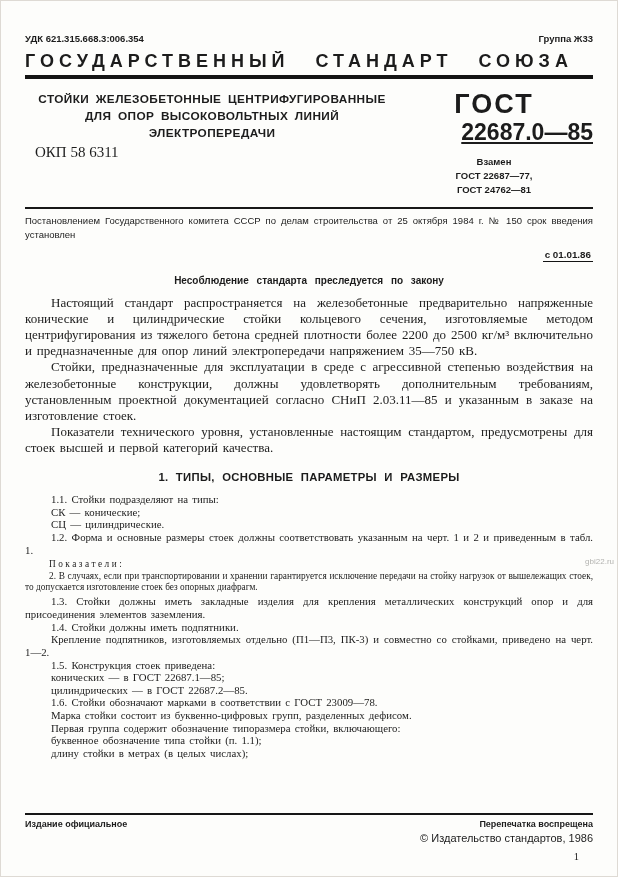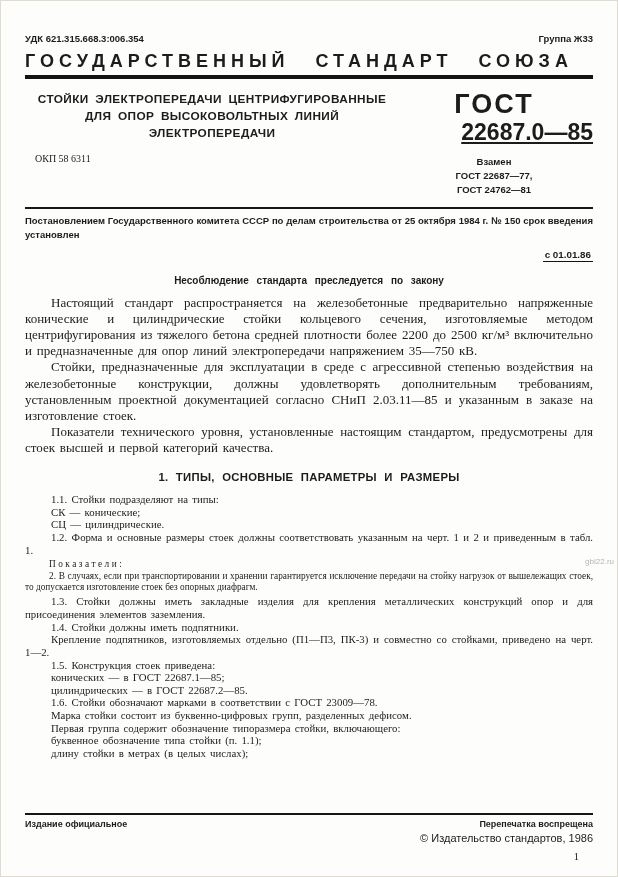--- a/index.html
+++ b/index.html
@@ -29,30 +29,30 @@
   .title-col { flex:1 1 auto; padding:0 6px 0 10px; }
   .gost-col { width:198px; flex:0 0 auto; }
   .title-main {
     font-family:"Liberation Sans", sans-serif; font-weight:bold; font-size:11.8px;
     line-height:1.45; text-align:center; letter-spacing:0.4px; word-spacing:3px;
   }
   .subtitle { margin-top:11px; font-family:"Liberation Sans", sans-serif;
     font-weight:bold; font-size:11px; text-align:center; word-spacing:4px; }
   .english { margin-top:11px; font-weight:bold; font-size:10px; line-height:1.4;
     text-align:center; color:#2b2b2b; word-spacing:2px; }
-  .okp { margin-top:11px; font-size:10px; text-align:left; }
+  .okp { margin-top:2px; font-size:15px; text-align:left; }
   .gost-label { font-family:"Liberation Sans", sans-serif; font-weight:bold;
     font-size:27px; line-height:1; text-align:center; letter-spacing:2px; }
   .gost-number { font-family:"Liberation Sans", sans-serif; font-weight:bold;
     font-size:23px; line-height:1.25; text-align:right;text-decoration:underline; }
   .replaces { margin-top:8px; font-family:"Liberation Sans", sans-serif;
     font-weight:bold; font-size:9.5px; line-height:1.5; text-align:center; }
   .rule { height:2px; background:#181818; margin-top:9px; }
   .decree { margin:5px 0 0 0; font-family:"Liberation Sans", sans-serif;
-    font-weight:bold; font-size:9.5px; line-height:1.5; text-align:justify; }
+    font-weight:normal; font-size:9.5px; line-height:1.5; text-align:justify; }
   .decree-date { text-align:right; margin-top:2px; }
   .decree-date span { display:inline-block; font-family:"Liberation Sans", sans-serif;
     font-weight:bold; font-size:9.8px; border-bottom:1.5px solid #141414; padding:0 2px 1px 2px; }
   .law { margin:13px 0 9px 0; text-align:center;
     font-family:"Liberation Sans", sans-serif; font-weight:bold; font-size:10px; word-spacing:5px; }
   p.p { margin:0; font-size:13px; line-height:1.24; text-indent:26px;
     text-align:justify; word-spacing:1.5px; }
   p.pb { margin:0; font-size:10.8px; line-height:1.17; text-indent:26px;
     text-align:justify; word-spacing:1.5px; }
   .sec-h { margin:15px 0 10px 0; text-align:center;
@@ -81,21 +81,21 @@
   <div class="hdr-row">
     <span>УДК 621.315.668.3:006.354</span>
     <span>Группа Ж33</span>
   </div>
 
   <div class="banner">ГОСУДАРСТВЕННЫЙ СТАНДАРТ СОЮЗА ССР</div>
   <div class="banner-rule"></div>
 
   <div class="title-section">
     <div class="title-col">
-      <div class="title-main">СТОЙКИ ЭЛЕКТРОПЕРЕДАЧИ ЦЕНТРИФУГИРОВАННЫЕ</div>
+      <div class="title-main">СТОЙКИ ЖЕЛЕЗОБЕТОННЫЕ ЦЕНТРИФУГИРОВАННЫЕ</div>
       <div class="title-main">ДЛЯ ОПОР ВЫСОКОВОЛЬТНЫХ ЛИНИЙ ЭЛЕКТРОПЕРЕДАЧИ</div>
       <div class="okp">ОКП 58 6311</div>
     </div>
     <div class="gost-col">
       <div class="gost-label">ГОСТ</div>
       <div class="gost-number">22687.0—85</div>
       <div class="replaces">
         <div>Взамен</div>
         <div>ГОСТ 22687—77,</div>
         <div>ГОСТ 24762—81</div>

